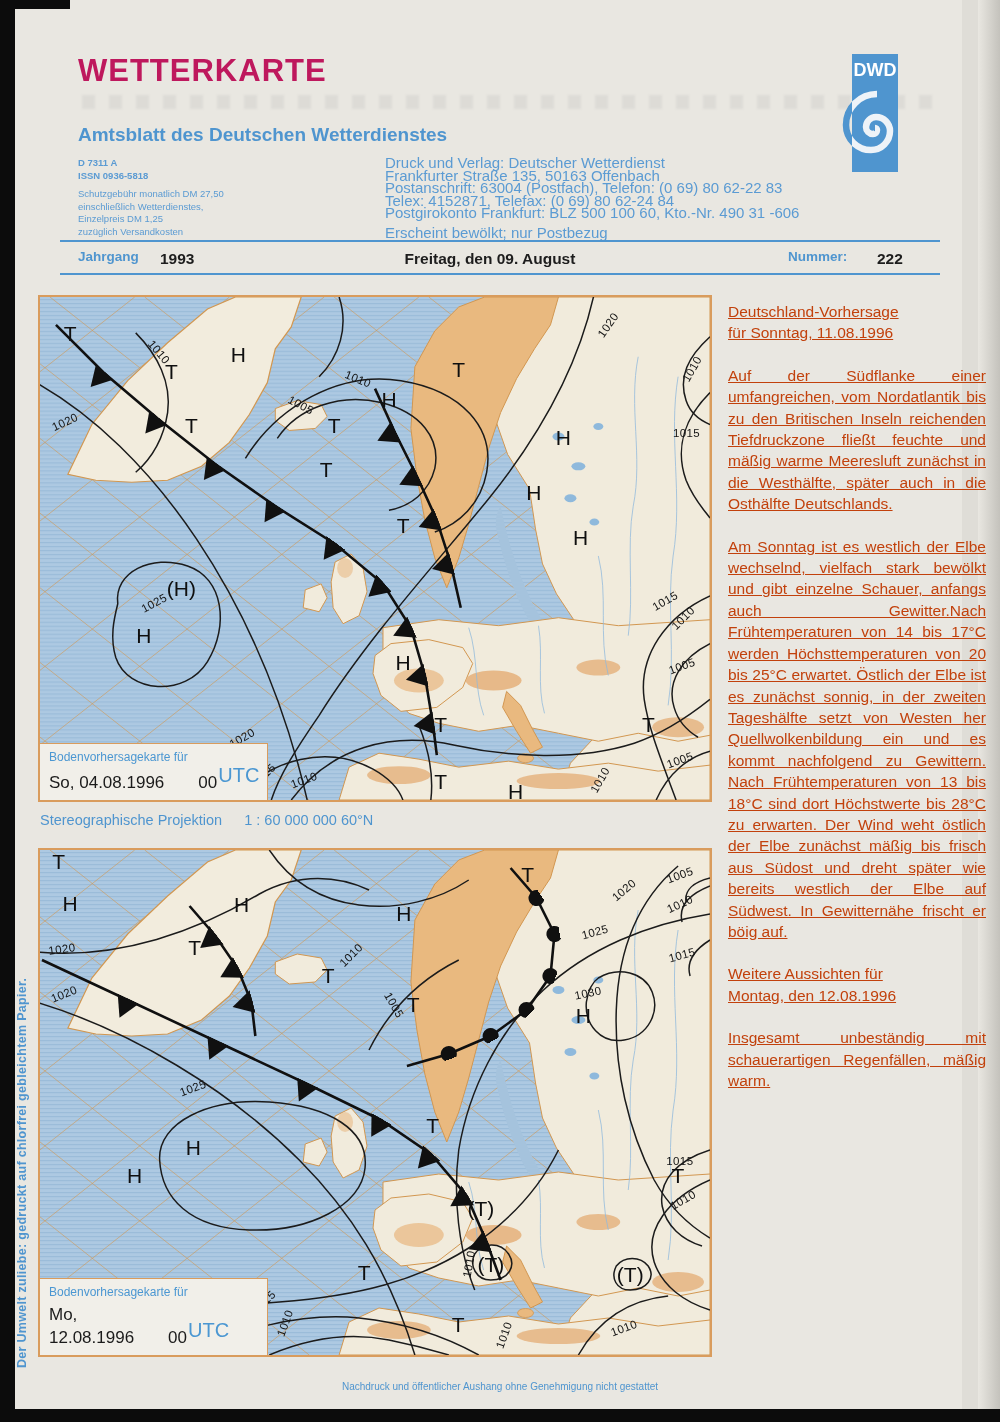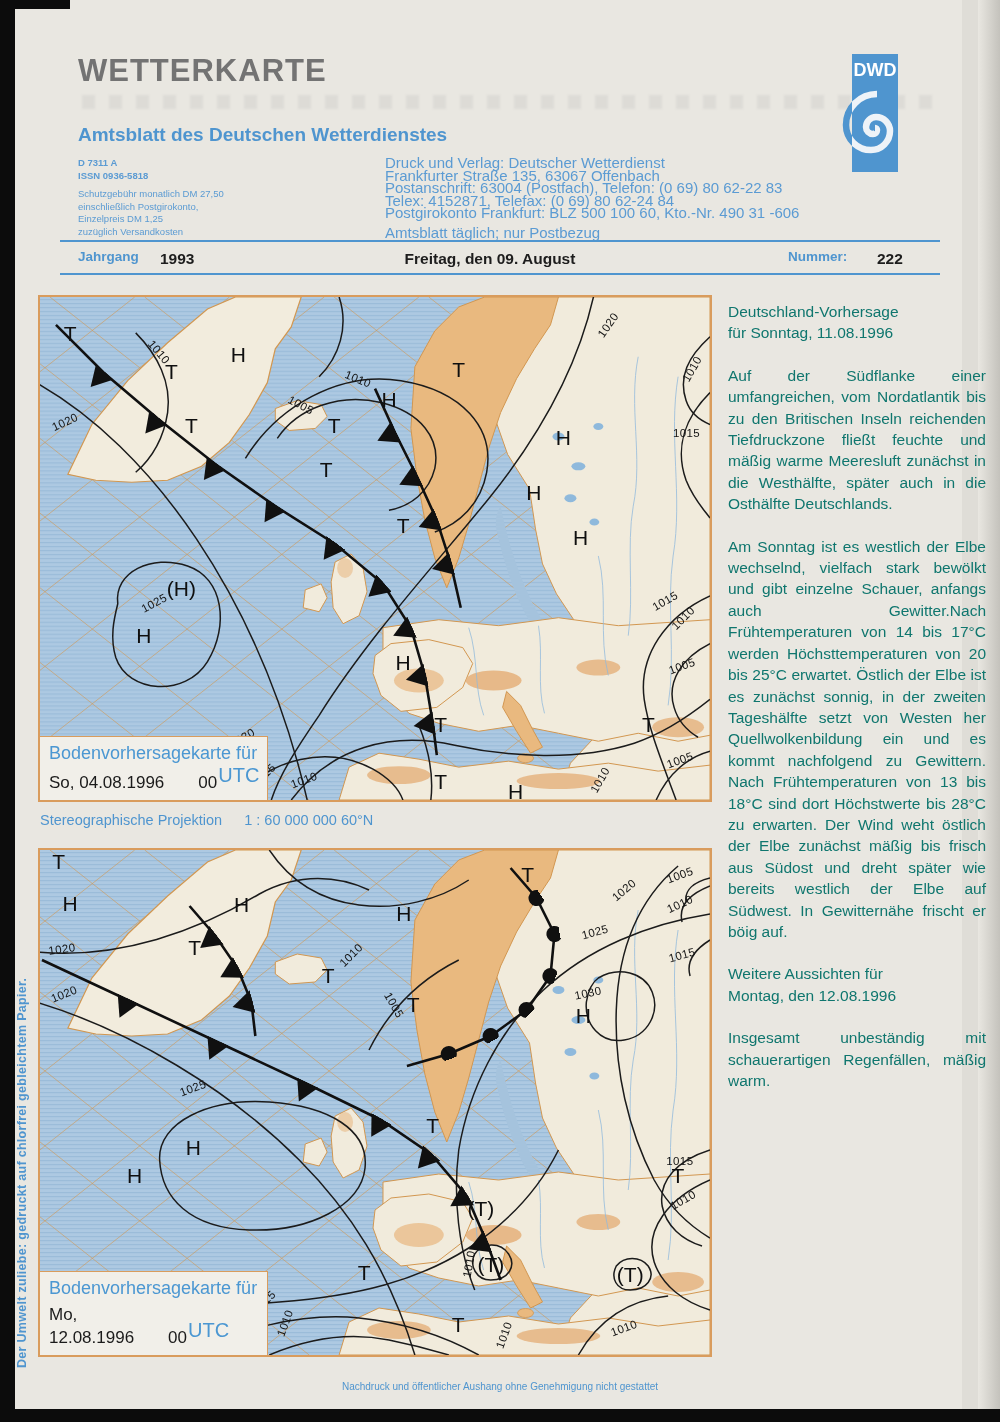--- a/index.html
+++ b/index.html
@@ -7,21 +7,21 @@
         font-family:"Liberation Sans",sans-serif;}
   
   .edge-left{position:absolute;left:0;top:0;width:15px;height:100%;background:#0c0c0c;}
   .edge-bottom{position:absolute;left:0;bottom:0;width:100%;height:13px;background:#0c0c0c;}
   .edge-topleft{position:absolute;left:0;top:0;width:70px;height:9px;background:#0c0c0c;}
   .edge-right{position:absolute;right:0;top:0;width:22px;height:100%;
       background:linear-gradient(90deg,rgba(0,0,0,0) 0%,rgba(100,98,92,.28) 100%);}
   .paper-shade{position:absolute;right:22px;top:0;width:16px;height:100%;background:rgba(140,138,130,.10);}
 
   
-  .m-title{position:absolute;left:78px;top:53px;font-size:31px;font-weight:700;letter-spacing:1px;color:#737373;}
+  .m-title{position:absolute;left:78px;top:53px;font-size:31px;font-weight:700;letter-spacing:1px;color:#be185d;}
   .ghost{position:absolute;left:82px;top:95px;width:850px;height:14px;opacity:.5;filter:blur(1px);
       background:repeating-linear-gradient(90deg,rgba(125,125,130,.22) 0 13px,rgba(0,0,0,0) 13px 27px);}
   .m-sub{position:absolute;left:78px;top:124px;font-size:19px;font-weight:700;color:#4f95cf;text-align:center;}
   .m-codes{position:absolute;left:78px;top:157px;font-size:9.5px;line-height:12.5px;color:#5b9bd3;}
   .m-codes .b{font-weight:700;}
   .m-codes .gap{height:6px;}
   .m-pub{position:absolute;left:385px;top:157px;font-size:15px;line-height:12.5px;color:#5b9bd3;}
   .m-pub .gap{height:7px;}
 
   
@@ -41,31 +41,31 @@
   .map2{top:848px;height:509px;}
   .map-svg{position:absolute;left:0;top:0;width:100%;height:100%;}
   .overlay{position:absolute;left:0;top:0;width:100%;height:100%;}
   .pc{position:absolute;transform:translate(-50%,-50%);font-size:21px;color:#0f0f0f;font-weight:400;}
   .il{position:absolute;font-size:11.5px;letter-spacing:.4px;color:#141414;white-space:nowrap;}
   .isobars path{fill:none;stroke:#1b1b1b;stroke-width:1.5px;}
   .fronts path{fill:none;stroke:#101010;stroke-width:2.6px;}
 
   .map-caption{position:absolute;left:0;bottom:0;width:212px;background:#f1efe9;
       border:1.5px solid #d99c5d;border-left:none;border-bottom:none;padding:6px 6px 7px 9px;}
-  .cap1{font-size:18px;color:#4b97d2;margin-bottom:6px;}
+  .cap1{font-size:12px;color:#4b97d2;margin-bottom:6px;}
   .cap2{font-size:17px;color:#1b1b1b;}
   .cap2 .hour{margin-left:34px;}
   .cap2 .tz{color:#4b97d2;font-size:20px;position:relative;top:-6px;margin-left:1px;}
 
   .proj-note{position:absolute;left:40px;top:812px;font-size:14.5px;color:#4f95cf;}
   .proj-note .scale{margin-left:22px;}
 
   
-  .col{position:absolute;left:728px;top:301px;width:258px;color:#0f766e;
-       font-size:15.5px;line-height:21.4px;}
+  .col{position:absolute;left:728px;top:301px;width:258px;color:#c2410c;
+       font-size:15.5px;line-height:21.4px;text-decoration:underline;}
   .col .blk{margin-bottom:21px;}
   .col .pre{white-space:pre-line;}
   .col .just{text-align:justify;}
 
   
   .eco{position:absolute;left:15px;top:898px;height:470px;writing-mode:vertical-rl;
        transform:rotate(180deg);font-size:12.5px;font-weight:700;color:#4f95cf;letter-spacing:.3px;}
   .footer{position:absolute;left:0;top:1381px;width:1000px;text-align:center;
        font-size:10px;color:#4f95cf;}
 </style>
@@ -148,33 +148,33 @@
 
   <div class="m-title">WETTERKARTE</div>
   <div class="ghost"></div>
   <div class="m-sub">Amtsblatt des Deutschen Wetterdienstes</div>
 
   <div class="m-codes">
     <div class="b">D 7311 A</div>
     <div class="b">ISSN 0936-5818</div>
     <div class="gap"></div>
     <div>Schutzgebühr monatlich DM 27,50</div>
-    <div>einschließlich Postgirokonto,</div>
+    <div>einschließlich Wetterdienstes,</div>
     <div>Einzelpreis DM 1,25</div>
     <div>zuzüglich Versandkosten</div>
   </div>
 
   <div class="m-pub">
     <div>Druck und Verlag: Deutscher Wetterdienst</div>
-    <div>Frankfurter Straße 135, 63067 Offenbach</div>
+    <div>Frankfurter Straße 135, 50163 Offenbach</div>
     <div>Postanschrift: 63004 (Postfach), Telefon: (0 69) 80 62-22 83</div>
     <div>Telex: 4152871, Telefax: (0 69) 80 62-24 84</div>
     <div>Postgirokonto Frankfurt: BLZ 500 100 60, Kto.-Nr. 490 31 -606</div>
     <div class="gap"></div>
-    <div>Amtsblatt täglich; nur Postbezug</div>
+    <div>Erscheint bewölkt; nur Postbezug</div>
   </div>
 
   <div class="logo">
     <svg width="100" height="146" viewBox="0 0 100 146">
       <path id="spiral" d="M43,80 a2,2 0 0 1 2,2 a4,4 0 0 1 -4,4 a7,7 0 0 1 -7,-7 a10,10 0 0 1 10,-10 a14,14 0 0 1 14,14 a19,19 0 0 1 -19,19 a25,25 0 0 1 -25,-25 a31,31 0 0 1 31,-31" fill="none"></path>
       <use href="#spiral" stroke="#4f95cf" stroke-width="6.5"></use>
       <rect x="20" y="6" width="46" height="118" fill="#4f95cf"></rect>
       <clipPath id="rc">
           <rect x="20" y="6" width="46" height="118"></rect>
         </clipPath>

